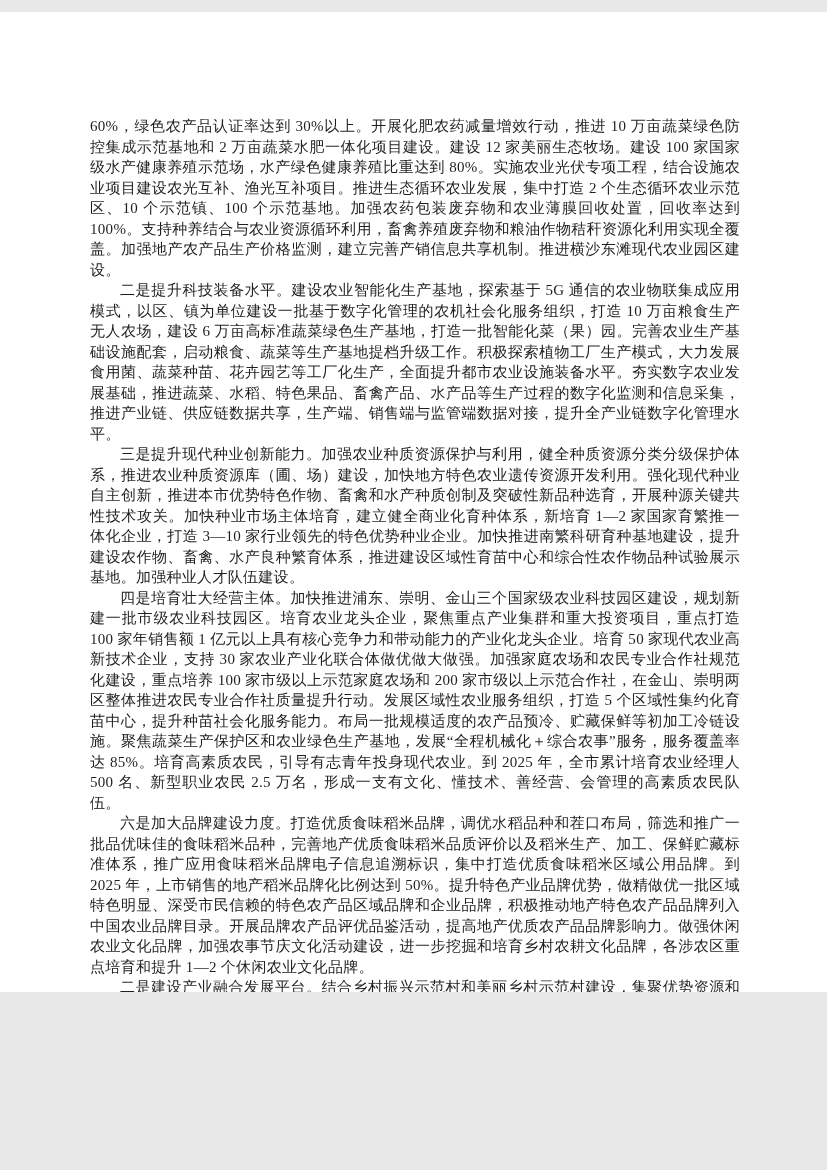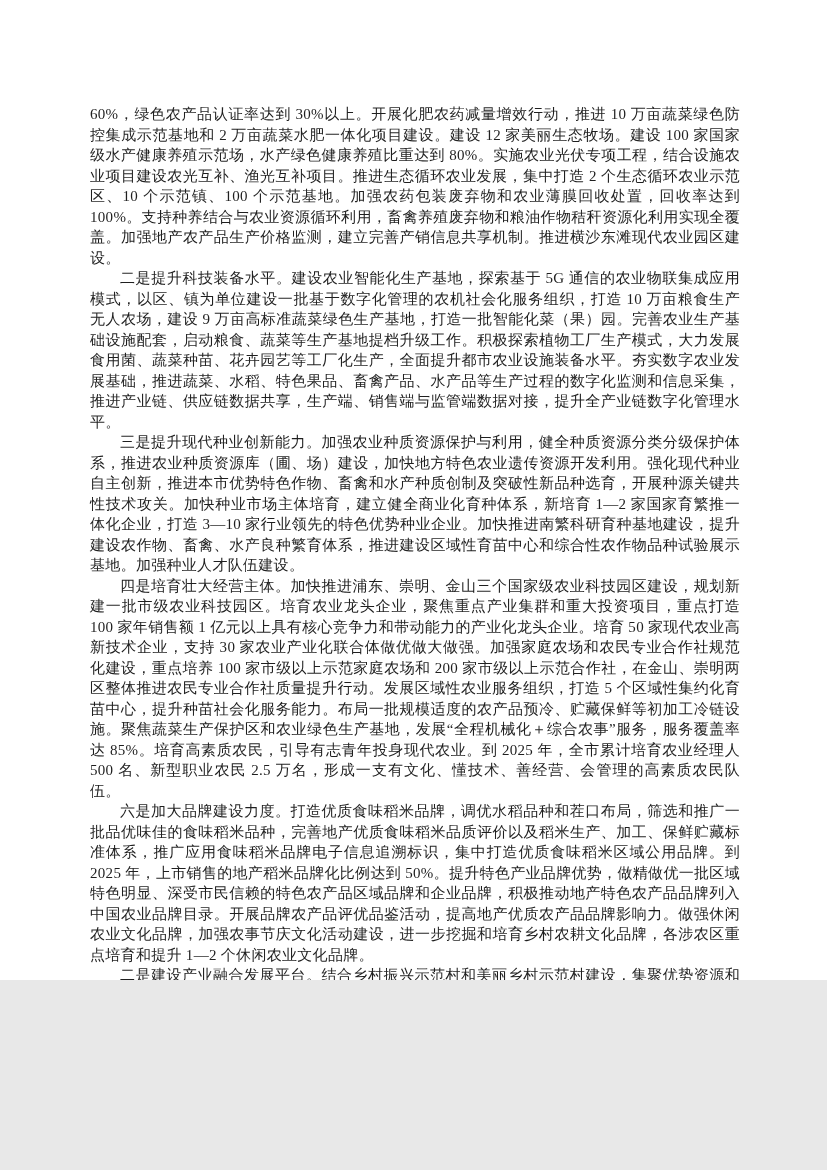--- a/index.html
+++ b/index.html
@@ -4,21 +4,21 @@
 <style>
   html, body {
     margin: 0;
     padding: 0;
     background: #e8e8e8;
   }
   .page {
     position: relative;
     width: 827px;
     height: 980px;
-    margin: 0 auto;
+    margin: 12px auto;
     background: #ffffff;
     overflow: hidden;
     font-family: "Liberation Serif", "DejaVu Serif", serif;
   }
   .text-block {
     position: absolute;
     left: 90px;
     top: 104px;
     width: 650px;
     color: #1f1f1f;
@@ -56,21 +56,21 @@
     letter-spacing: 2px;
     font-weight: bold;
   }
 </style>
 </head>
 <body>
 
 <div class="page">
   <main class="text-block">
     <p class="para no-indent">60%，绿色农产品认证率达到 30%以上。开展化肥农药减量增效行动，推进 10 万亩蔬菜绿色防控集成示范基地和 2 万亩蔬菜水肥一体化项目建设。建设 12 家美丽生态牧场。建设 100 家国家级水产健康养殖示范场，水产绿色健康养殖比重达到 80%。实施农业光伏专项工程，结合设施农业项目建设农光互补、渔光互补项目。推进生态循环农业发展，集中打造 2 个生态循环农业示范区、10 个示范镇、100 个示范基地。加强农药包装废弃物和农业薄膜回收处置，回收率达到 100%。支持种养结合与农业资源循环利用，畜禽养殖废弃物和粮油作物秸秆资源化利用实现全覆盖。加强地产农产品生产价格监测，建立完善产销信息共享机制。推进横沙东滩现代农业园区建设。</p>
-    <p class="para">二是提升科技装备水平。建设农业智能化生产基地，探索基于 5G 通信的农业物联集成应用模式，以区、镇为单位建设一批基于数字化管理的农机社会化服务组织，打造 10 万亩粮食生产无人农场，建设 9 万亩高标准蔬菜绿色生产基地，打造一批智能化菜（果）园。完善农业生产基础设施配套，启动粮食、蔬菜等生产基地提档升级工作。积极探索植物工厂生产模式，大力发展食用菌、蔬菜种苗、花卉园艺等工厂化生产，全面提升都市农业设施装备水平。夯实数字农业发展基础，推进蔬菜、水稻、特色果品、畜禽产品、水产品等生产过程的数字化监测和信息采集，推进产业链、供应链数据共享，生产端、销售端与监管端数据对接，提升全产业链数字化管理水平。</p>
+    <p class="para">二是提升科技装备水平。建设农业智能化生产基地，探索基于 5G 通信的农业物联集成应用模式，以区、镇为单位建设一批基于数字化管理的农机社会化服务组织，打造 10 万亩粮食生产无人农场，建设 6 万亩高标准蔬菜绿色生产基地，打造一批智能化菜（果）园。完善农业生产基础设施配套，启动粮食、蔬菜等生产基地提档升级工作。积极探索植物工厂生产模式，大力发展食用菌、蔬菜种苗、花卉园艺等工厂化生产，全面提升都市农业设施装备水平。夯实数字农业发展基础，推进蔬菜、水稻、特色果品、畜禽产品、水产品等生产过程的数字化监测和信息采集，推进产业链、供应链数据共享，生产端、销售端与监管端数据对接，提升全产业链数字化管理水平。</p>
     <p class="para">三是提升现代种业创新能力。加强农业种质资源保护与利用，健全种质资源分类分级保护体系，推进农业种质资源库（圃、场）建设，加快地方特色农业遗传资源开发利用。强化现代种业自主创新，推进本市优势特色作物、畜禽和水产种质创制及突破性新品种选育，开展种源关键共性技术攻关。加快种业市场主体培育，建立健全商业化育种体系，新培育 1—2 家国家育繁推一体化企业，打造 3—10 家行业领先的特色优势种业企业。加快推进南繁科研育种基地建设，提升建设农作物、畜禽、水产良种繁育体系，推进建设区域性育苗中心和综合性农作物品种试验展示基地。加强种业人才队伍建设。</p>
     <p class="para">四是培育壮大经营主体。加快推进浦东、崇明、金山三个国家级农业科技园区建设，规划新建一批市级农业科技园区。培育农业龙头企业，聚焦重点产业集群和重大投资项目，重点打造 100 家年销售额 1 亿元以上具有核心竞争力和带动能力的产业化龙头企业。培育 50 家现代农业高新技术企业，支持 30 家农业产业化联合体做优做大做强。加强家庭农场和农民专业合作社规范化建设，重点培养 100 家市级以上示范家庭农场和 200 家市级以上示范合作社，在金山、崇明两区整体推进农民专业合作社质量提升行动。发展区域性农业服务组织，打造 5 个区域性集约化育苗中心，提升种苗社会化服务能力。布局一批规模适度的农产品预冷、贮藏保鲜等初加工冷链设施。聚焦蔬菜生产保护区和农业绿色生产基地，发展“全程机械化＋综合农事”服务，服务覆盖率达 85%。培育高素质农民，引导有志青年投身现代农业。到 2025 年，全市累计培育农业经理人 500 名、新型职业农民 2.5 万名，形成一支有文化、懂技术、善经营、会管理的高素质农民队伍。</p>
     <p class="para">六是加大品牌建设力度。打造优质食味稻米品牌，调优水稻品种和茬口布局，筛选和推广一批品优味佳的食味稻米品种，完善地产优质食味稻米品质评价以及稻米生产、加工、保鲜贮藏标准体系，推广应用食味稻米品牌电子信息追溯标识，集中打造优质食味稻米区域公用品牌。到 2025 年，上市销售的地产稻米品牌化比例达到 50%。提升特色产业品牌优势，做精做优一批区域特色明显、深受市民信赖的特色农产品区域品牌和企业品牌，积极推动地产特色农产品品牌列入中国农业品牌目录。开展品牌农产品评优品鉴活动，提高地产优质农产品品牌影响力。做强休闲农业文化品牌，加强农事节庆文化活动建设，进一步挖掘和培育乡村农耕文化品牌，各涉农区重点培育和提升 1—2 个休闲农业文化品牌。</p>
     <p class="para">二是建设产业融合发展平台。结合乡村振兴示范村和美丽乡村示范村建设，集聚优势资源和产业特色，推进“绿色田园”“美丽家园”及乡村文创、农村电商等新产业、新业态的融合发展，打造一批产业特色镇（村）、产业融合发展示范园。</p>
   </main>
   <footer class="page-footer">
     <span class="footer-issue">（2021 年第 17 期）</span>
     <span class="footer-page-num">— 27 —</span>
   </footer>
 </div>

